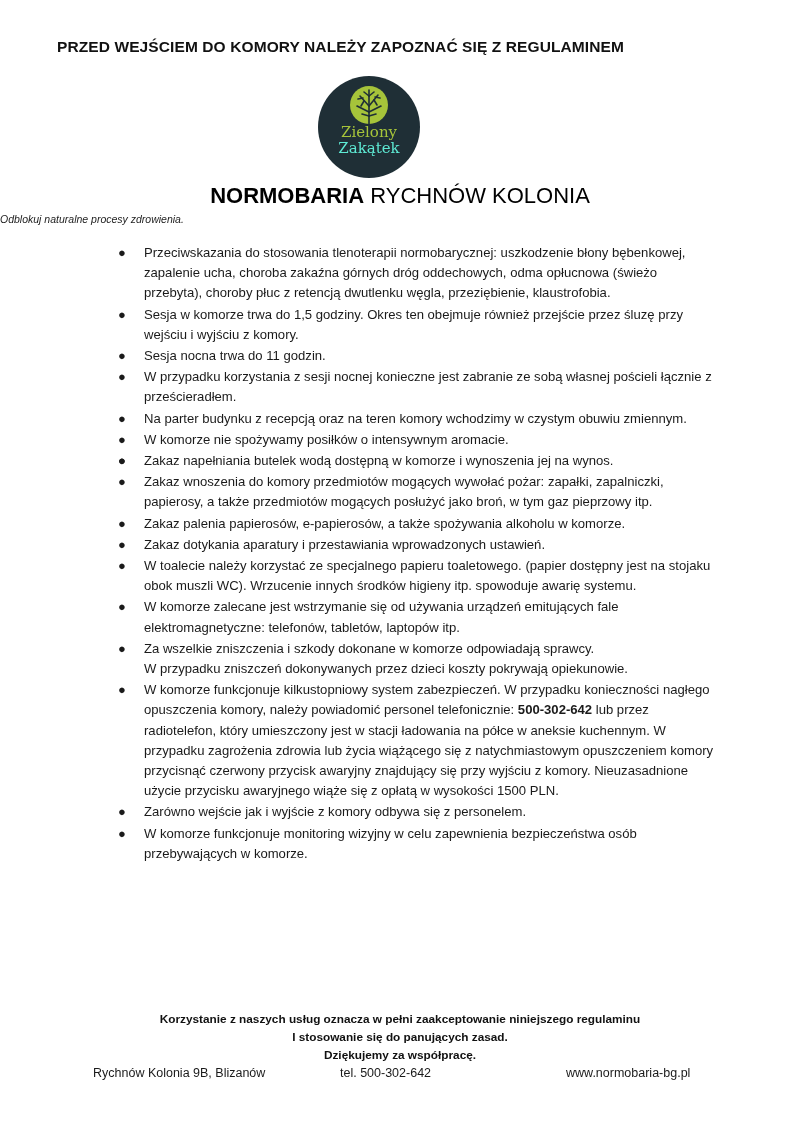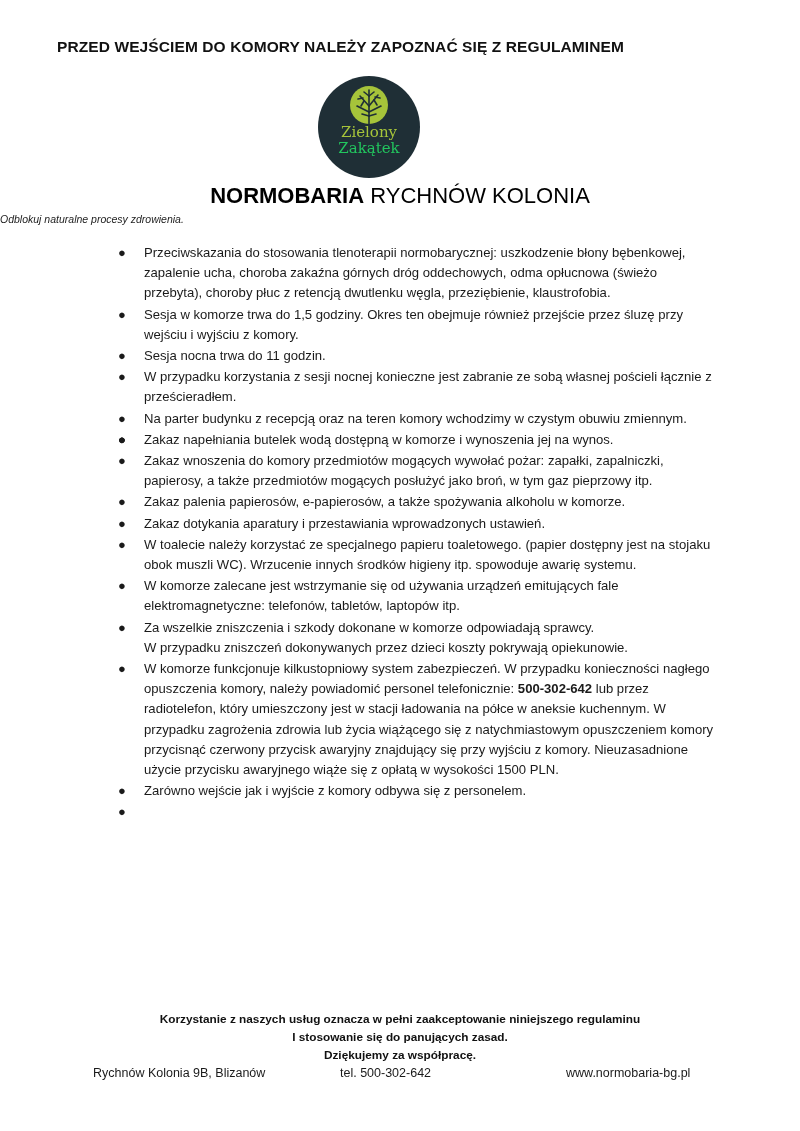--- a/index.html
+++ b/index.html
@@ -54,21 +54,21 @@
       line-height: 17px;
     }
     .logo .line2 {
       position: absolute;
       top: 64px;
       left: 0;
       width: 102px;
       text-align: center;
       font-family: "DejaVu Serif", "Liberation Serif", serif;
       font-size: 15px;
-      color: #22c55e;
+      color: #5eead4;
       line-height: 17px;
     }
     .title {
       position: absolute;
       top: 183px;
       left: 0;
       width: 800px;
       text-align: center;
       font-size: 22px;
       color: #000000;
@@ -163,32 +163,32 @@
   <span class="bold">NORMOBARIA</span><span> RYCHNÓW KOLONIA</span>
 </div>
 <div class="subtitle">Odblokuj naturalne procesy zdrowienia.</div>
 
 <ul class="rules">
   <li><span class="bullet">●</span><span>Przeciwskazania do stosowania tlenoterapii normobarycznej: uszkodzenie błony bębenkowej, zapalenie ucha, choroba zakaźna górnych dróg oddechowych, odma opłucnowa (świeżo przebyta), choroby płuc z retencją dwutlenku węgla, przeziębienie, klaustrofobia.</span></li>
   <li><span class="bullet">●</span><span>Sesja w komorze trwa do 1,5 godziny. Okres ten obejmuje również przejście przez śluzę przy wejściu i wyjściu z komory.</span></li>
   <li><span class="bullet">●</span><span>Sesja nocna trwa do 11 godzin.</span></li>
   <li><span class="bullet">●</span><span>W przypadku korzystania z sesji nocnej konieczne jest zabranie ze sobą własnej pościeli łącznie z prześcieradłem.</span></li>
   <li><span class="bullet">●</span><span>Na parter budynku z recepcją oraz na teren komory wchodzimy w czystym obuwiu zmiennym.</span></li>
-  <li><span class="bullet">●</span></li>
+  <li><span class="bullet">●</span><span>W komorze nie spożywamy posiłków o intensywnym aromacie.</span></li>
   <li><span class="bullet">●</span></li>
   <li><span class="bullet">●</span><span>Zakaz napełniania butelek wodą dostępną w komorze i wynoszenia jej na wynos.</span></li>
   <li><span class="bullet">●</span><span>Zakaz wnoszenia do komory przedmiotów mogących wywołać pożar: zapałki, zapalniczki, papierosy, a także przedmiotów mogących posłużyć jako broń, w tym gaz pieprzowy itp.</span></li>
   <li><span class="bullet">●</span><span>Zakaz palenia papierosów, e-papierosów, a także spożywania alkoholu w komorze.</span></li>
   <li><span class="bullet">●</span><span>Zakaz dotykania aparatury i przestawiania wprowadzonych ustawień.</span></li>
   <li><span class="bullet">●</span><span>W toalecie należy korzystać ze specjalnego papieru toaletowego. (papier dostępny jest na stojaku obok muszli WC). Wrzucenie innych środków higieny itp. spowoduje awarię systemu.</span></li>
   <li><span class="bullet">●</span><span>W komorze zalecane jest wstrzymanie się od używania urządzeń emitujących fale elektromagnetyczne: telefonów, tabletów, laptopów itp.</span></li>
   <li><span class="bullet">●</span><span>Za wszelkie zniszczenia i szkody dokonane w komorze odpowiadają sprawcy.</span><br><span>W przypadku zniszczeń dokonywanych przez dzieci koszty pokrywają opiekunowie.</span></li>
   <li><span class="bullet">●</span><span>W komorze funkcjonuje kilkustopniowy system zabezpieczeń. W przypadku konieczności nagłego opuszczenia komory, należy powiadomić personel telefonicznie: </span><span class="phone">500-302-642</span><span> lub przez radiotelefon, który umieszczony jest w stacji ładowania na półce w aneksie kuchennym. W przypadku zagrożenia zdrowia lub życia wiążącego się z natychmiastowym opuszczeniem komory przycisnąć czerwony przycisk awaryjny znajdujący się przy wyjściu z komory. Nieuzasadnione użycie przycisku awaryjnego wiąże się z opłatą w wysokości 1500 PLN.</span></li>
   <li><span class="bullet">●</span><span>Zarówno wejście jak i wyjście z komory odbywa się z personelem.</span></li>
-  <li><span class="bullet">●</span></li>
+  <li><span class="bullet">●</span><span>W komorze funkcjonuje monitoring wizyjny w celu zapewnienia bezpieczeństwa osób przebywających w komorze.</span></li>
 </ul>
 
 <div class="closing">
   <div>Korzystanie z naszych usług oznacza w pełni zaakceptowanie niniejszego regulaminu</div>
   <div>I stosowanie się do panujących zasad.</div>
   <div>Dziękujemy za współpracę.</div>
 </div>
 
 <div class="footer">
   <span class="addr">Rychnów Kolonia 9B, Blizanów</span>

